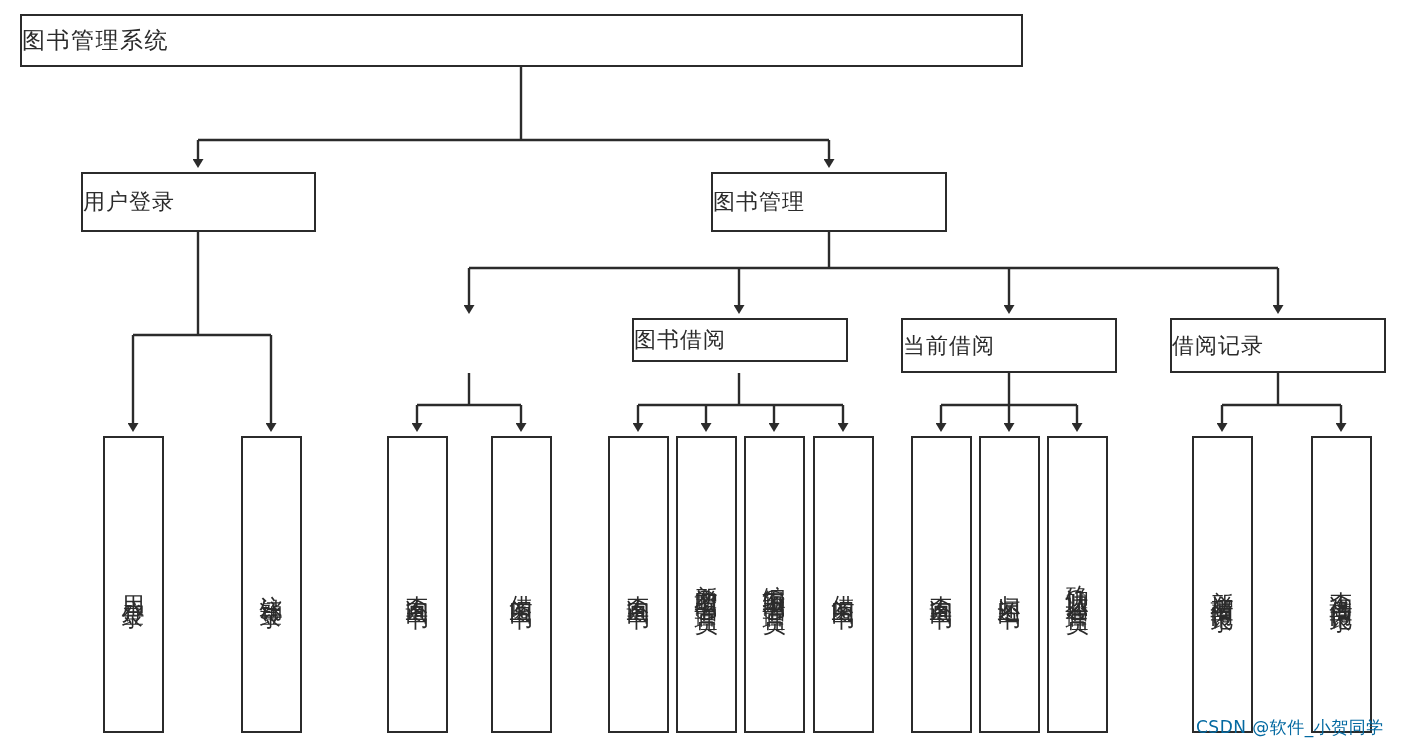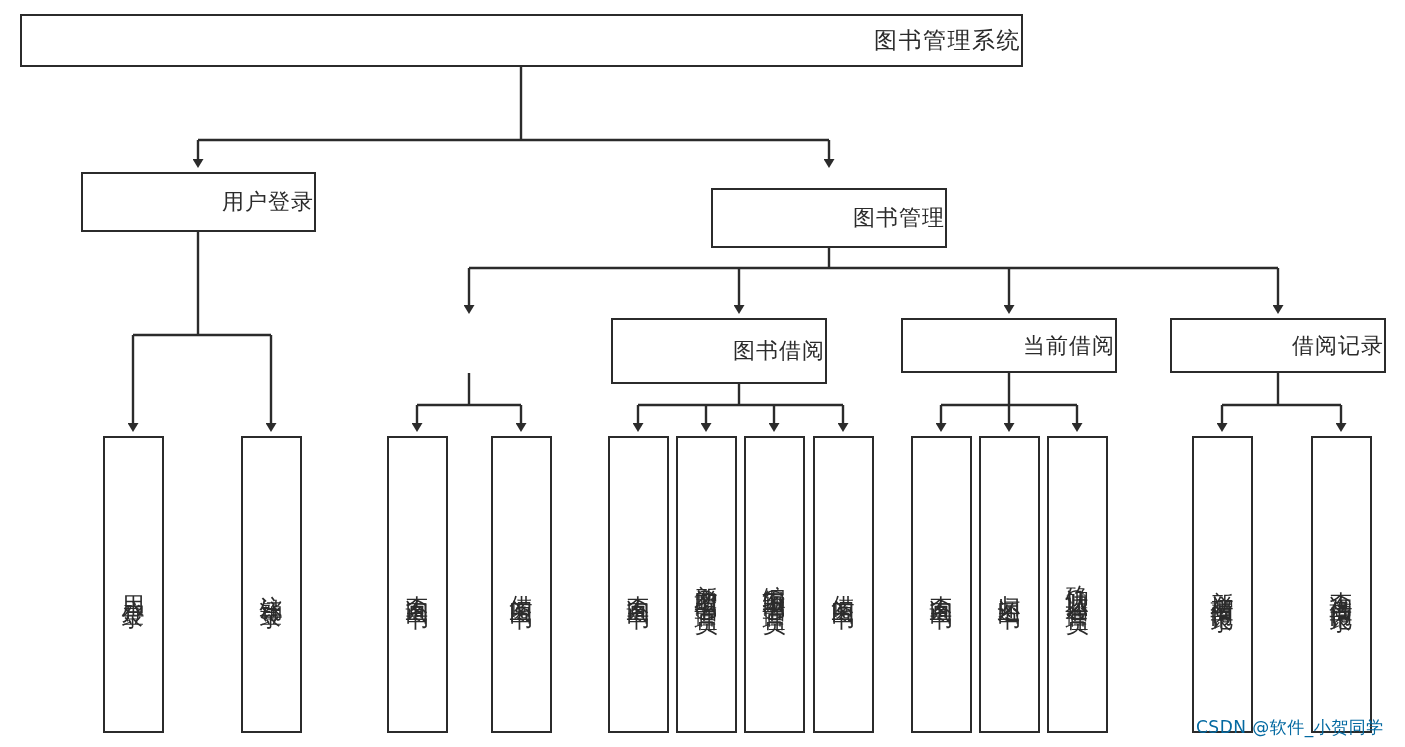--- a/index.html
+++ b/index.html
@@ -25,21 +25,21 @@
     height: 747px;
     pointer-events: none;
   }
   .node {
     position: absolute;
     box-sizing: border-box;
     background: #ffffff;
     border: 2px solid #2b2b2b;
     display: flex;
     align-items: center;
-    justify-content: flex-end;
+    justify-content: flex-start;
     color: #2b2b2b;
   }
   .node .label {
     display: block;
     text-align: center;
     line-height: 1.18;
     white-space: nowrap;
   }
   
   .node.h .label {
@@ -129,26 +129,26 @@
   </svg>
 
   <div class="node h root" style="left:20px; top:14px; width:1003px; height:53px;">
     <span class="label">图书管理系统</span>
   </div>
 
   <div class="node h" style="left:81px; top:172px; width:235px; height:60px;">
     <span class="label">用户登录</span>
   </div>
 
-  <div class="node h" style="left:711px; top:188px; width:236px; height:60px;padding-left:16px;">
+  <div class="node h" style="left:711px; top:172px; width:236px; height:60px;">
     <span class="label">图书管理</span>
   </div>
 
 
-  <div class="node h" style="left:611px; top:318px; width:216px; height:66px;">
+  <div class="node h" style="left:632px; top:318px; width:216px; height:44px;">
     <span class="label">图书借阅</span>
   </div>
 
   <div class="node h" style="left:1170px; top:318px; width:216px; height:55px;">
     <span class="label">借阅记录</span>
   </div>
 
   <div class="node h" style="left:901px; top:318px; width:216px; height:55px;">
     <span class="label">当前借阅</span>
   </div>

